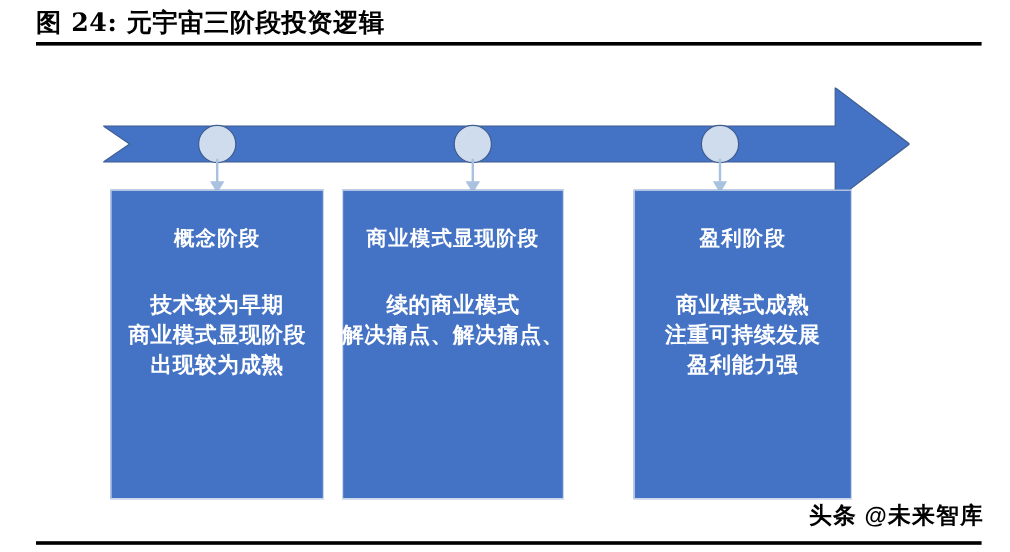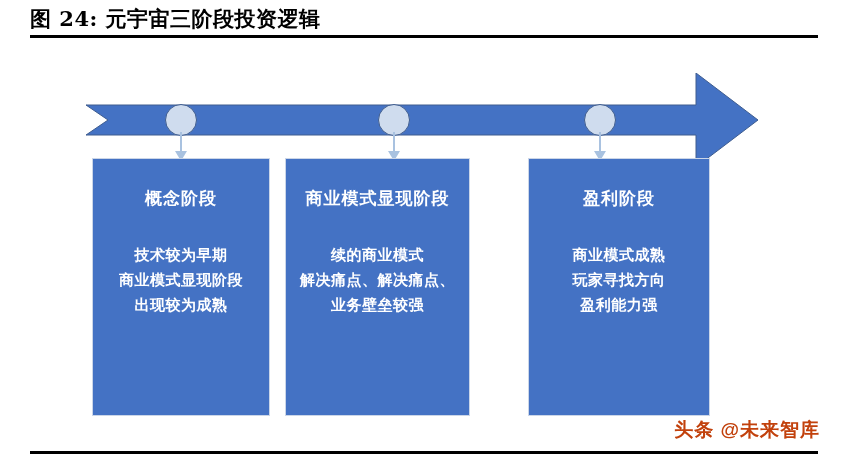--- a/index.html
+++ b/index.html
@@ -108,35 +108,35 @@
     margin-top: 28px;
     text-align: center;
     letter-spacing: 1px;
     white-space: nowrap;
   }
   .stage-lines {
     margin-top: 32px;
     text-align: center;
   }
   .stage-line {
-    font-size: 15px;
+    font-size: 18px;
     font-weight: bold;
     line-height: 25px;
     letter-spacing: 0.5px;
     white-space: nowrap;
   }
 
   
   .watermark {
     position: absolute;
     right: 22px;
     top: 417px;
     font-size: 19px;
     font-weight: bold;
-    color: #c2410c;
+    color: #000000;
     letter-spacing: 1px;
     white-space: nowrap;
   }
 </style>
 </head>
 <body>
 
 <div id="figure-root">
 
   <div class="caption">图 24: 元宇宙三阶段投资逻辑</div>
@@ -170,29 +170,28 @@
       <div class="stage-line">商业模式显现阶段</div>
       <div class="stage-line">出现较为成熟</div>
     </div>
   </div>
 
   <div class="stage-box b2">
     <div class="stage-title">商业模式显现阶段</div>
     <div class="stage-lines">
       <div class="stage-line">续的商业模式</div>
       <div class="stage-line">解决痛点、解决痛点、</div>
-      <div class="stage-line">业务壁垒较强</div>
     </div>
   </div>
 
   <div class="stage-box b3">
     <div class="stage-title">盈利阶段</div>
     <div class="stage-lines">
       <div class="stage-line">商业模式成熟</div>
-      <div class="stage-line">玩家寻找方向</div>
+      <div class="stage-line">注重可持续发展</div>
       <div class="stage-line">盈利能力强</div>
     </div>
   </div>
 
   <div class="watermark">头条 @未来智库</div>
   <div class="rule-bottom"></div>
 
 </div>
 
 </body></html>

